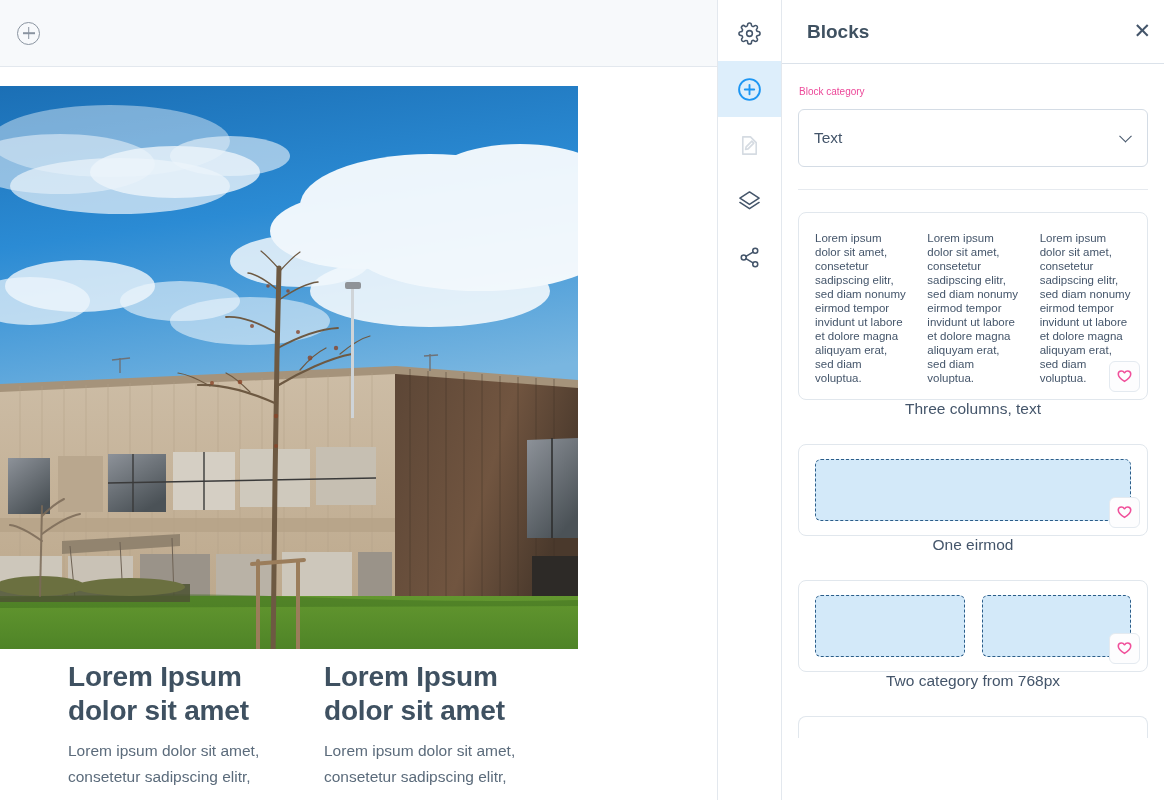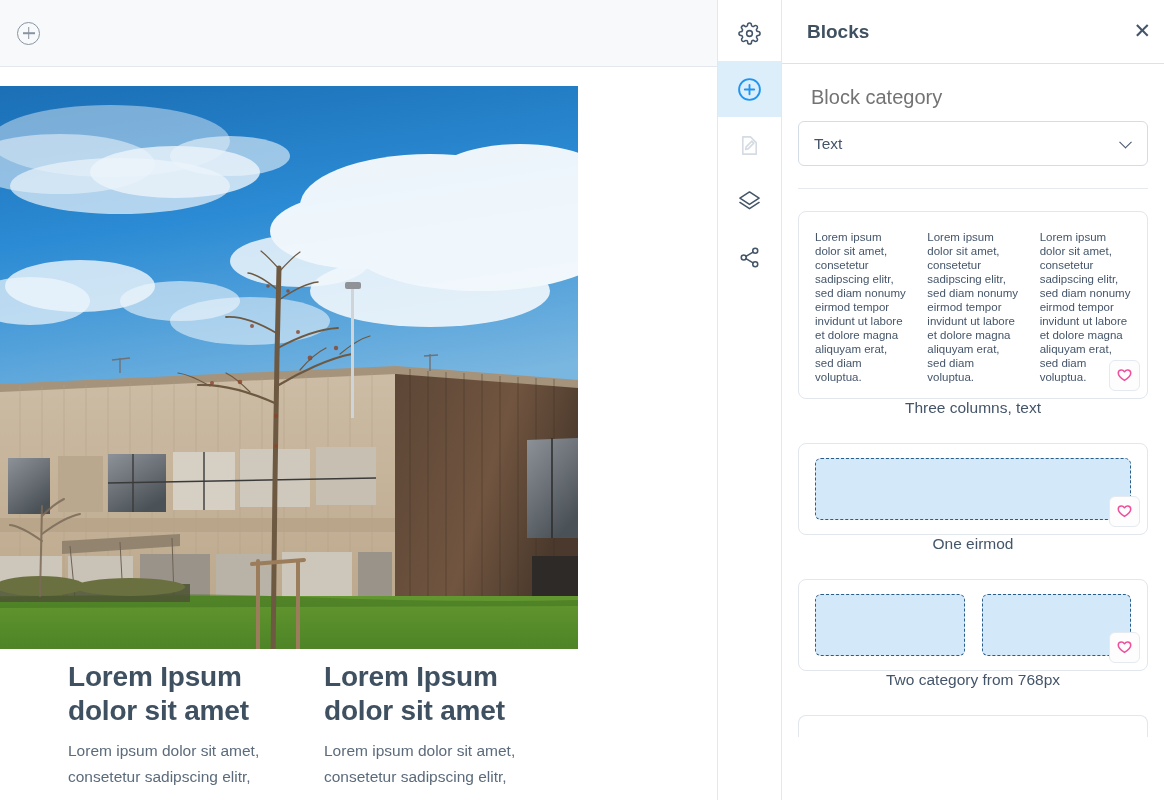--- a/index.html
+++ b/index.html
@@ -95,24 +95,24 @@
   #panel-title { font-size: 19px; font-weight: bold; color: #3f5161; }
   #close-btn {
     font-size: 21px; font-weight: bold; color: #44556a;
     line-height: 1; cursor: pointer; padding: 4px 4px;
     font-family: "DejaVu Sans", sans-serif;
   }
 
   #panel-body { flex: 1 1 auto; overflow: hidden; position: relative; }
 
   #category-section { padding: 22px 16px 0 16px; }
-  #category-label { font-size: 20px; color: #737373; margin-left: 13px; margin-bottom: 12px; }
+  #category-label { font-size: 10px; color: #ec4899; margin-left: 1px; margin-bottom: 12px; }
   #category-select {
     position: relative;
-    height: 45px;
+    height: 58px;
     border: 1px solid #d4dce5;
     border-radius: 6px;
     display: flex; align-items: center;
     padding: 0 15px;
     cursor: pointer;
     background: #fff;
   }
   #category-value { font-size: 15.5px; color: #44556a; }
   #chevron {
     position: absolute; right: 17px; top: 50%;

